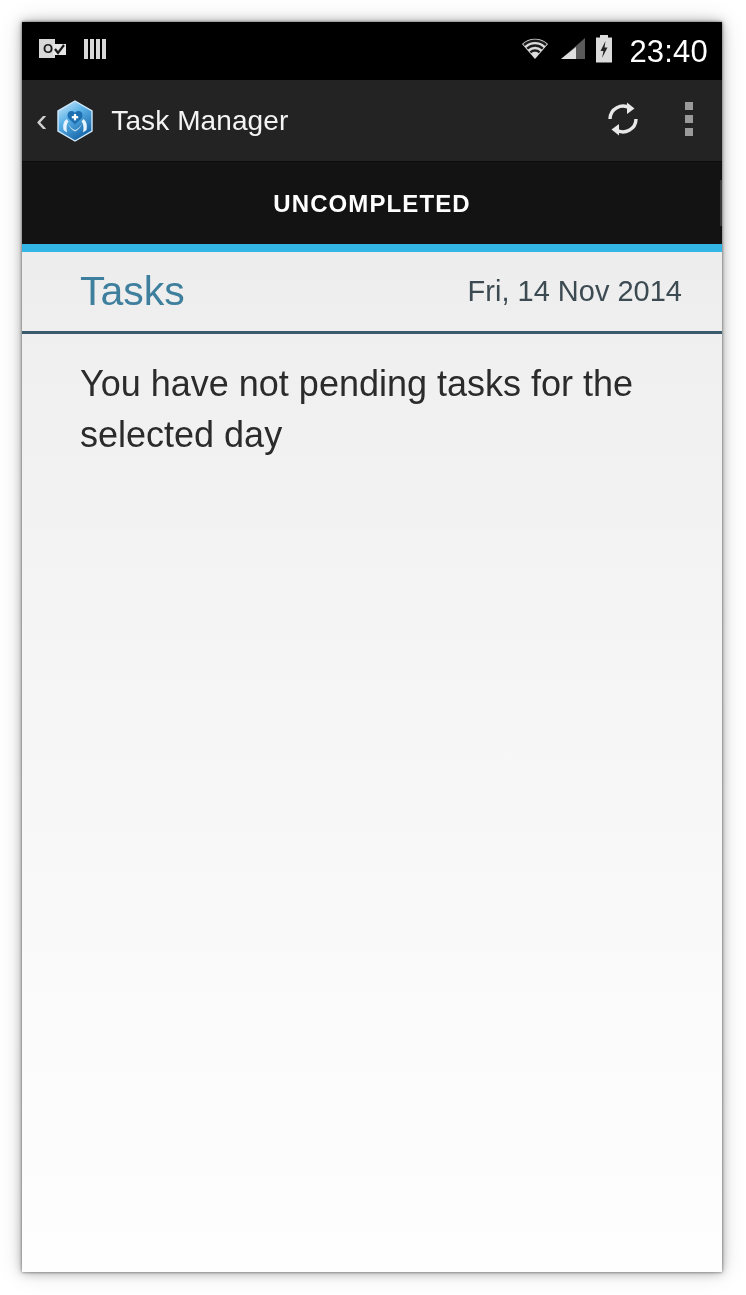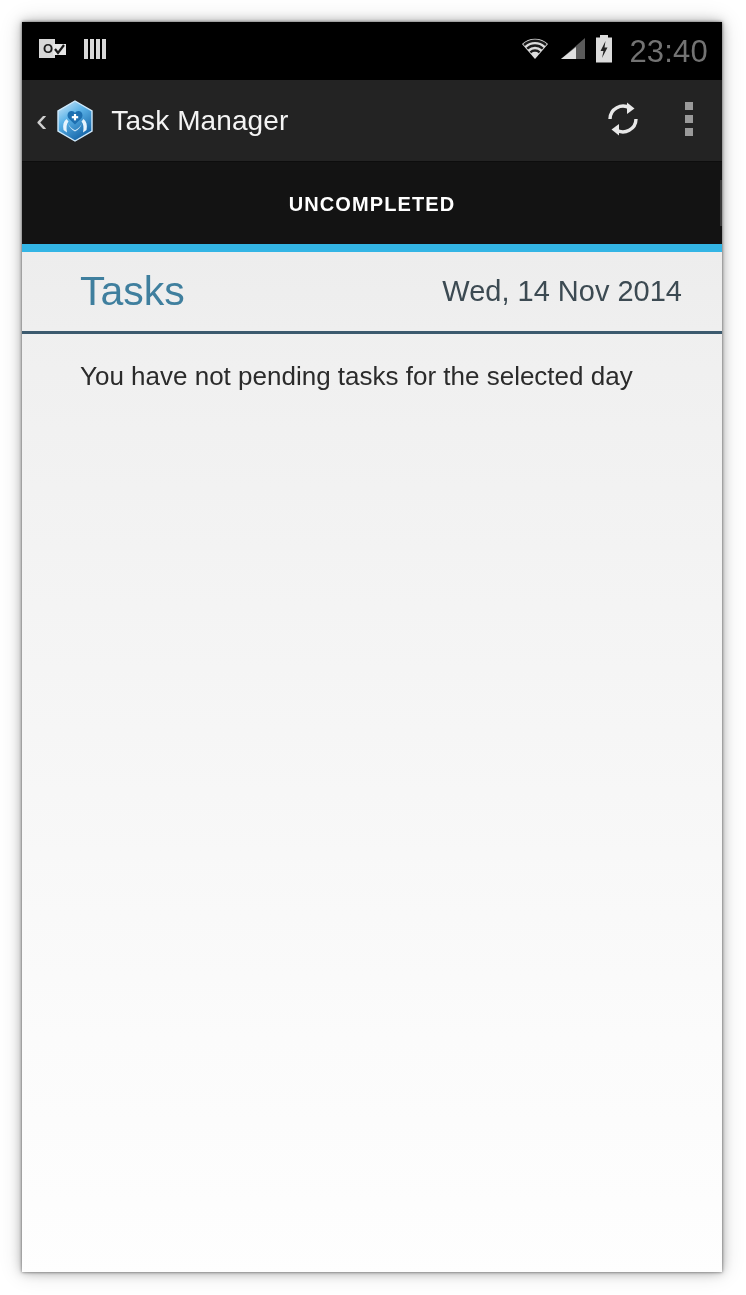--- a/index.html
+++ b/index.html
@@ -50,21 +50,21 @@
     align-items: center;
     gap: 14px;
   }
   .sb-right {
     margin-left: auto;
     display: flex;
     align-items: center;
     gap: 7px;
   }
   .sb-clock {
-    color: #737373;
+    color: #ffffff;
     font-size: 31px;
     letter-spacing: 0.2px;
     margin-left: 8px;
     line-height: 1;
     font-family: "Liberation Sans", sans-serif;
   }
 
   
   #actionbar {
     position: relative;
@@ -114,21 +114,21 @@
   .tab {
     flex: 1 1 50%;
     position: relative;
     display: flex;
     align-items: center;
     justify-content: center;
     box-sizing: border-box;
   }
   .tab-label {
     color: #ffffff;
-    font-size: 20px;
+    font-size: 24px;
     font-weight: bold;
     letter-spacing: 1.1px;
     margin-bottom: 6px;
   }
   .tab-divider {
     position: absolute;
     right: 0;
     top: 18px;
     bottom: 26px;
     width: 2px;
@@ -168,21 +168,21 @@
   }
   #tasks-date {
     margin-left: auto;
     color: #3c4a52;
     font-size: 29px;
     line-height: 1;
   }
   #empty-message {
     padding: 24px 56px 0 58px;
     color: #2b2b2b;
-    font-size: 26px;
+    font-size: 36px;
     line-height: 1.42;
     max-width: 600px;
   }
 </style>
 </head>
 <body>
 
 <div id="page">
   <div id="phone">
 
@@ -281,19 +281,19 @@
       <div class="tab">
         <span class="tab-label">UNCOMPLETED</span>
         <span class="tab-divider"></span>
         <span class="tab-indicator"></span>
       </div>
     </div>
 
     <div id="content">
       <div id="tasks-header">
         <span id="tasks-title">Tasks</span>
-        <span id="tasks-date">Wed, 14 Nov 2014</span>
+        <span id="tasks-date">Fri, 14 Nov 2014</span>
       </div>
       <div id="empty-message">You have not pending tasks for the selected day</div>
     </div>
 
   </div>
 </div>
 
 </body></html>

